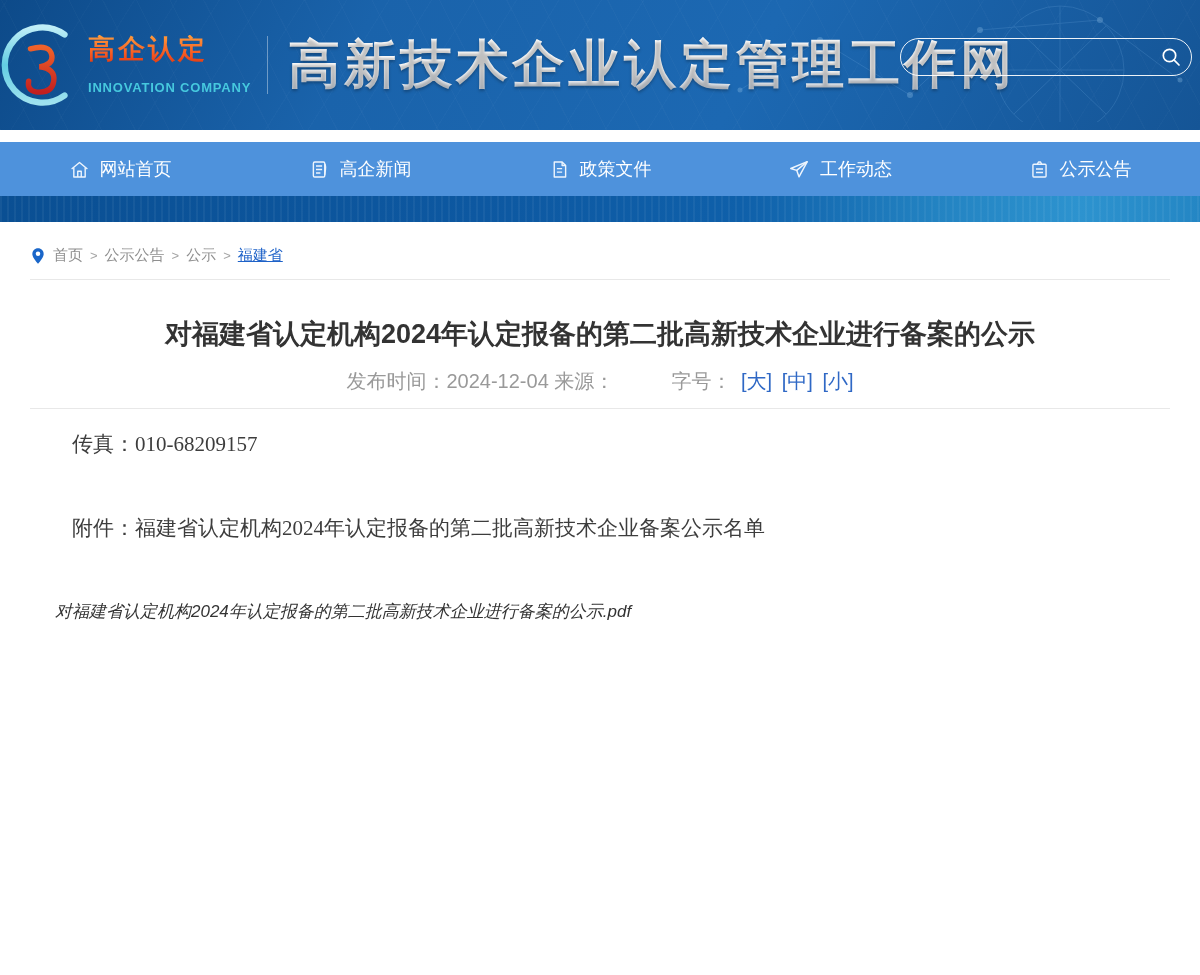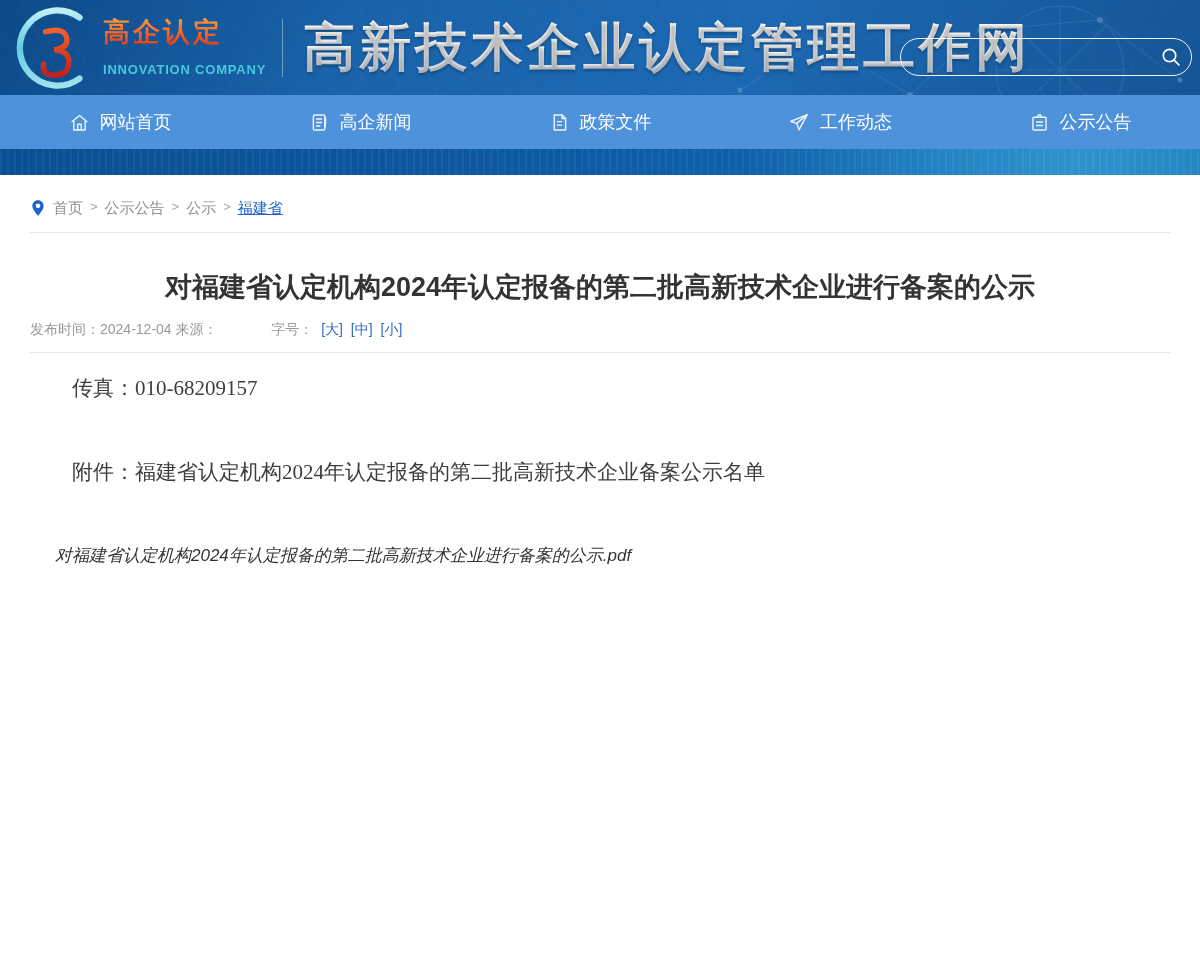--- a/index.html
+++ b/index.html
@@ -4,23 +4,23 @@
 <style>
   * { margin:0; padding:0; box-sizing:border-box; }
   html,body { width:1200px; }
   body {
     height:975px; overflow:hidden; background:#ffffff;
     font-family:"Liberation Sans","DejaVu Sans",sans-serif;
   }
 
   
   .header {
-    height:95px; position:relative;
+    height:130px; position:relative;
     background:linear-gradient(118deg,#0d4a89 0%,#1a63ab 30%,#1c68b2 62%,#155596 100%);
-    display:flex; align-items:center; padding-left:15px;
+    display:flex; align-items:center; padding-left:0;
   }
   .header::before {
     content:""; position:absolute; inset:0; pointer-events:none; opacity:.55;
     background:
       repeating-linear-gradient(63deg, rgba(255,255,255,.045) 0 1px, transparent 1px 30px),
       repeating-linear-gradient(-58deg, rgba(255,255,255,.035) 0 1px, transparent 1px 36px);
   }
   .net-deco { position:absolute; right:0; top:0; height:122px; width:520px; opacity:.55; pointer-events:none; }
 
   .logo { display:flex; align-items:center; gap:8px; position:relative; z-index:2; }
@@ -51,57 +51,57 @@
     border:1px solid rgba(255,255,255,.92); border-radius:19px;
     display:flex; align-items:center; z-index:3; background:transparent;
   }
   .search-input {
     flex:1; height:100%; background:transparent; border:none; outline:none;
     color:#ffffff; font-size:15px; padding:0 6px 0 16px;
   }
   .search-btn { width:40px; height:36px; display:flex; align-items:center; justify-content:center; cursor:pointer; background:transparent; border:none; }
 
   
-  .nav { height:54px; background:#4e92dc; display:flex; position:relative; z-index:2; }
+  .nav { height:54px; background:#4e92dc; display:flex; position:relative; z-index:2;margin-top:12px; }
   .nav-item {
     flex:1; display:flex; align-items:center; justify-content:center; gap:10px;
     color:#ffffff; font-size:18px; cursor:pointer; white-space:nowrap;
   }
   .nav-icon { display:flex; align-items:center; }
 
   
   .sub-strip {
     height:26px;
     background:linear-gradient(90deg,#0a4f93 0%,#0d58a1 40%,#0f60aa 62%,#2383c2 78%,#2d93cf 90%,#2486c4 100%);
     position:relative;
   }
   .sub-strip::before {
     content:""; position:absolute; inset:0;
     background:repeating-linear-gradient(90deg, rgba(255,255,255,.05) 0 2px, transparent 2px 7px);
   }
 
   
   .main { padding:0 30px; background:#ffffff; }
 
-  .breadcrumb { display:flex; align-items:flex-start; gap:7px; padding-top:24px; font-size:15px; color:#999; }
+  .breadcrumb { display:flex; align-items:center; gap:7px; padding-top:24px; font-size:15px; color:#999; }
   .bc-link { color:#8f8f8f; text-decoration:none; cursor:pointer; }
   .bc-sep { color:#a5a5a5; font-size:13px; }
   .bc-current { color:#1e62c8; text-decoration:underline; cursor:pointer; }
 
   .rule { border:none; border-top:1px solid #e8e8e8; }
   .rule-bc { margin-top:14px; }
   .rule-meta { margin-top:13px; }
 
   .article-title {
     margin-top:36px; text-align:center;
     font-size:27px; font-weight:bold; color:#333;
     font-family:"Liberation Sans","DejaVu Sans",sans-serif;
   }
 
-  .article-meta { margin-top:16px; font-size:14px; color:#999; }
+  .article-meta { margin-top:16px; text-align:center; font-size:20px; color:#999; }
   .article-meta .gap { display:inline-block; width:46px; }
   .size-opt { color:#2f68c5; cursor:pointer; margin-left:4px; }
 
   .article-body {
     margin-top:16px; color:#3d3d3d; font-size:21px; line-height:38px;
     font-family:"Liberation Serif","DejaVu Serif",serif;
   }
   .para { text-indent:2em; margin:0; text-align:justify; }
   .fax-line { text-indent:2em; margin:0; }
   .blank-line { height:38px; }

